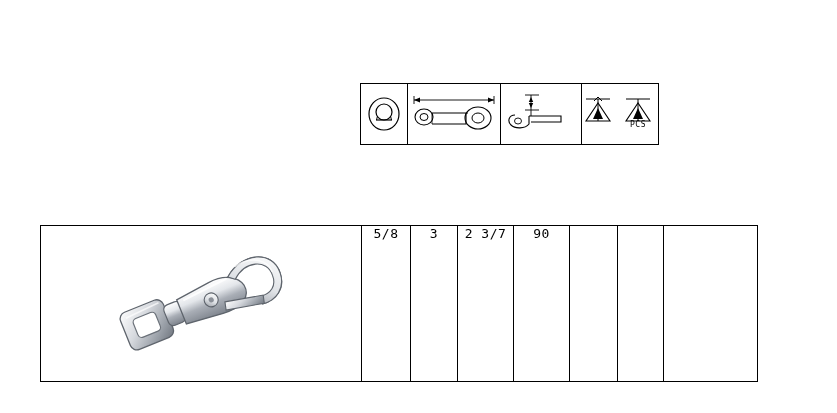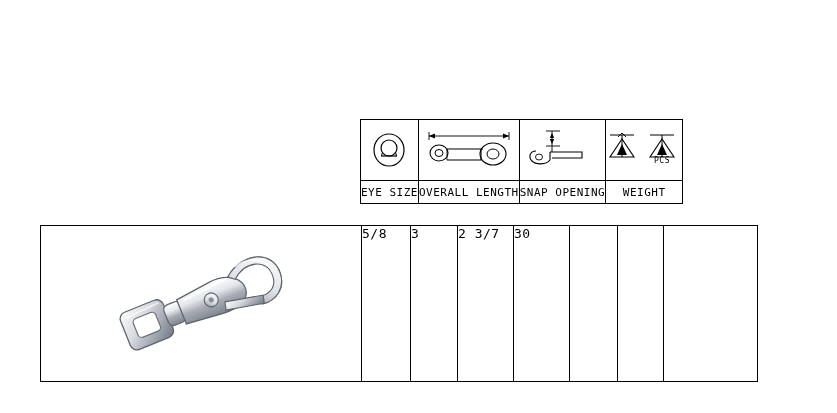--- a/index.html
+++ b/index.html
@@ -16,21 +16,20 @@
     overflow: hidden;
   }
 
   
   .spec-table {
     position: absolute;
     left: 360px;
     top: 83px;
     border-collapse: collapse;
     table-layout: fixed;
-    margin-top: 36px;
   }
   .spec-table td {
     border: 1px solid #000000;
     text-align: center;
     vertical-align: middle;
     padding: 0;
     font-size: 11px;
     letter-spacing: 0.5px;
     font-family: "DejaVu Sans Mono", monospace;
   }
@@ -78,21 +77,21 @@
     font-family: "DejaVu Sans Mono", monospace;
   }
   .img-cell {
     width: 320px;
     height: 155px;
     position: relative;
     padding: 0;
   }
   .val-cell {
     height: 155px;
-    text-align: left;
+    text-align: center;
     padding-top: 15px;
     font-size: 13px;
     letter-spacing: 0.5px;
   }
 
   .product-img {
     position: absolute;
     left: 50%;
     top: 50%;
     transform: translate(-50%, -50%);
@@ -167,26 +166,20 @@
           <path d="M44 8 L68 8" stroke="#000" stroke-width="1"></path>
           <path d="M56 8 L56 30" stroke="#000" stroke-width="1"></path>
           <path d="M44 30 L68 30 L56 12 Z" fill="none" stroke="#000" stroke-width="1.1"></path>
           <path d="M56 17 L51 28 L61 28 Z" fill="#000"></path>
           <text x="56" y="36" font-family="DejaVu Sans Mono, monospace" font-size="8" text-anchor="middle" fill="#000">PCS</text>
         </svg>
       </div>
     </td>
   </tr>
 
-  <tr>
-    <td class="name-cell" colspan="2">EYE SIZE</td>
-    <td class="name-cell" colspan="2">OVERALL LENGTH</td>
-    <td class="name-cell" colspan="2">SNAP OPENING</td>
-    <td class="name-cell">WEIGHT</td>
-  </tr>
 
 </tbody>
   </table>
 
 <table class="product-table">
   <tbody>
       <tr>
     <td class="img-cell">
       <div class="product-img">
         <svg width="190" height="110" viewBox="0 0 190 110">
@@ -230,19 +223,19 @@
             <path d="M80 45 L128 41" stroke="#ffffff" stroke-width="2" opacity="0.85"></path>
             <path d="M20 40 L56 38" stroke="#ffffff" stroke-width="1.6" opacity="0.7"></path>
             <path d="M140 33 C160 28 174 40 173 52" stroke="#ffffff" stroke-width="1.6" opacity="0.7" fill="none"></path>
           </g>
         </svg>
       </div>
     </td>
     <td class="val-cell col-eye-inch">5/8</td>
     <td class="val-cell col-eye-mm">3</td>
     <td class="val-cell col-ovr-inch">2 3/7</td>
-    <td class="val-cell col-ovr-mm">30</td>
+    <td class="val-cell col-ovr-mm">90</td>
     <td class="val-cell col-snp-inch"></td>
     <td class="val-cell col-snp-mm"></td>
     <td class="val-cell col-wgt-g"></td>
   </tr>
 </tbody>
   </table>
 
 </body></html>

